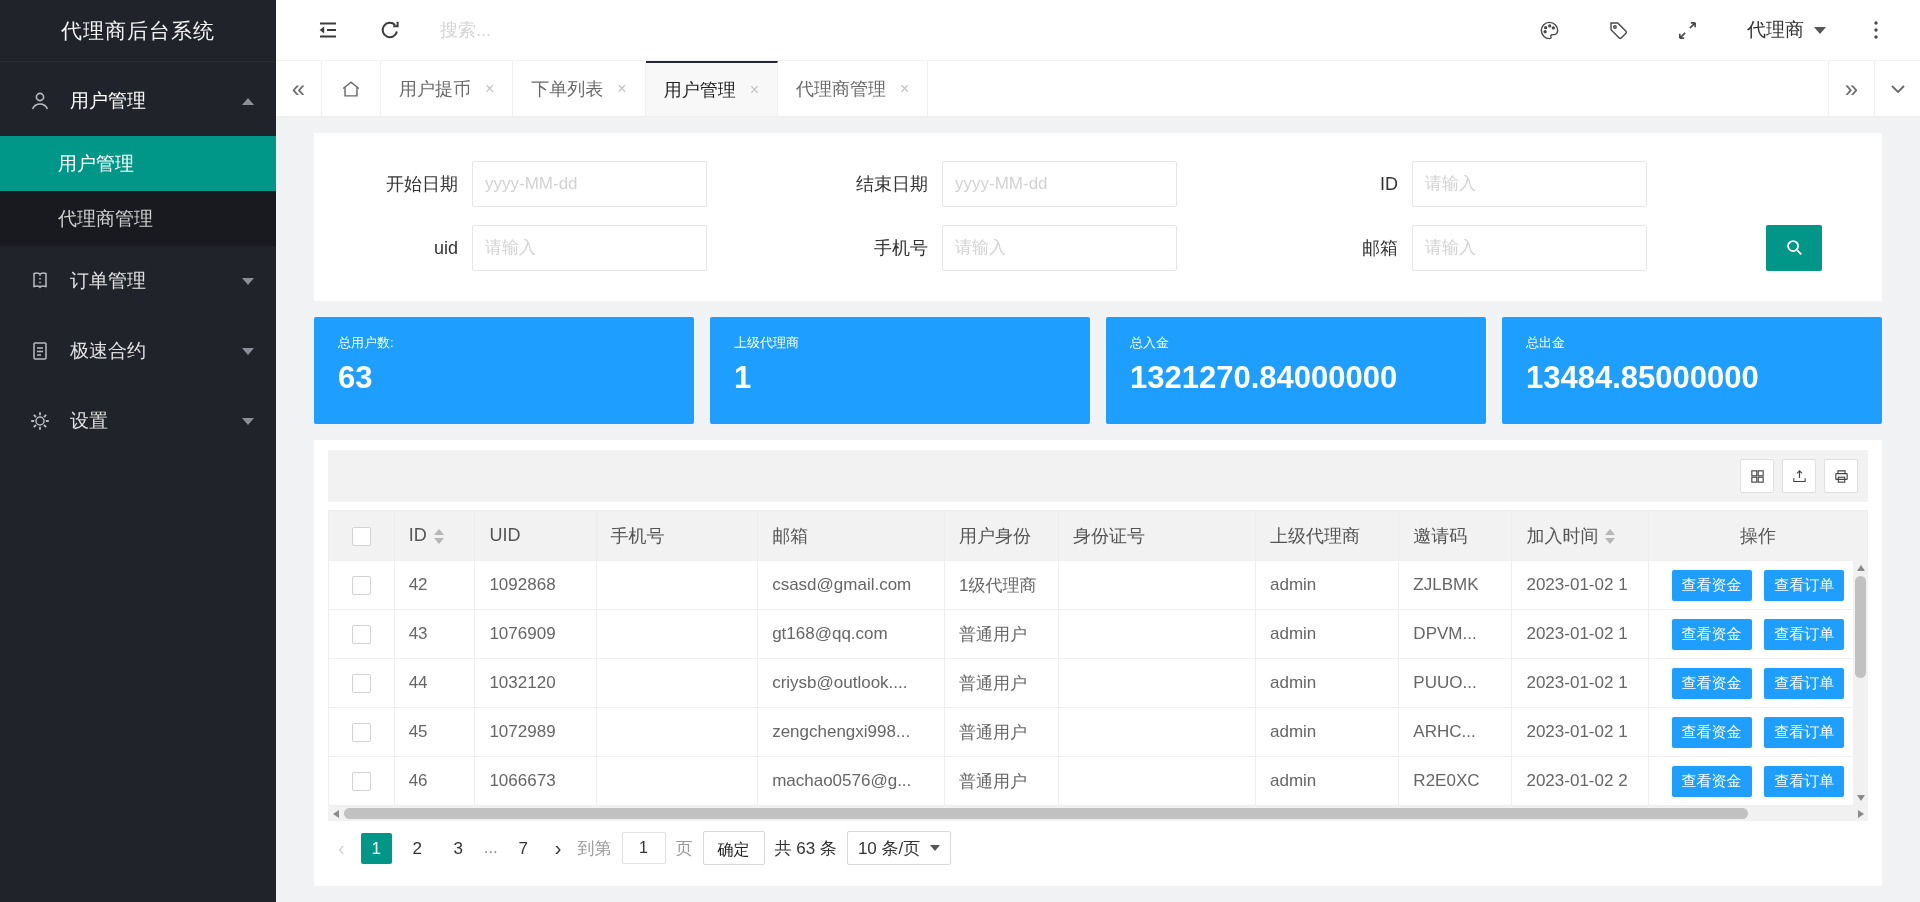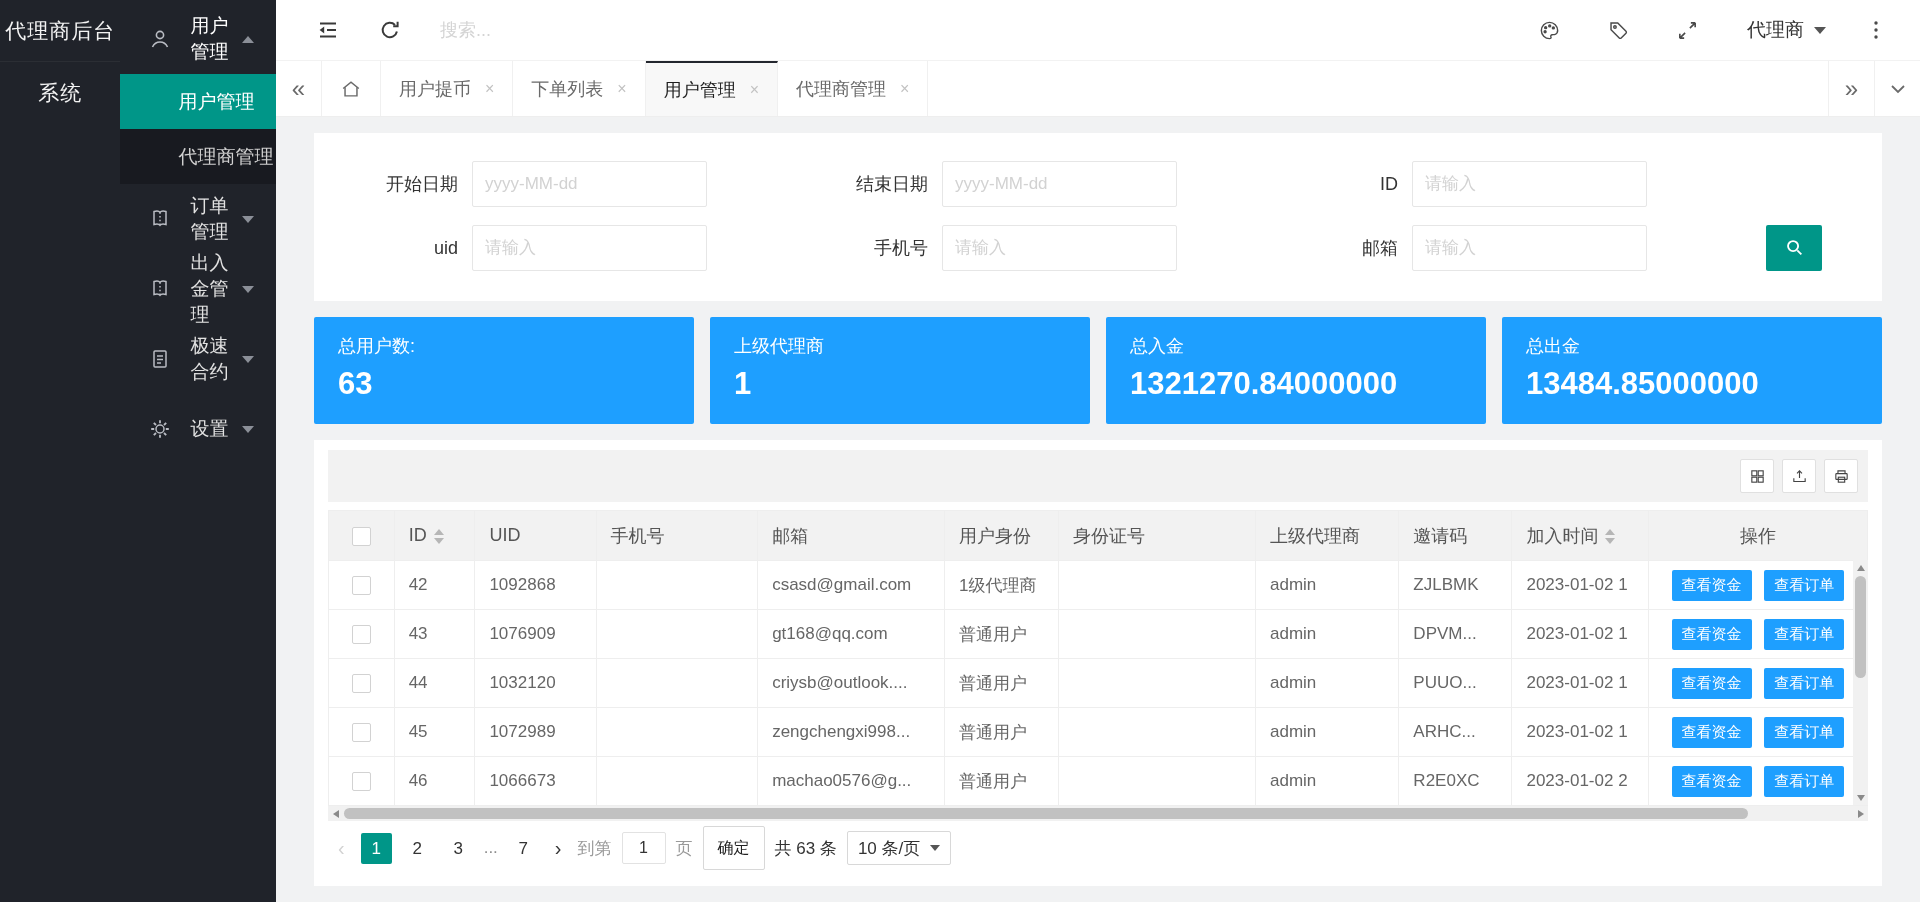--- a/index.html
+++ b/index.html
@@ -1,21 +1,21 @@
 <!DOCTYPE html>
 <html><head>
 <meta charset="utf-8">
 <style>
   * { margin:0; padding:0; box-sizing:border-box; }
   html,body { width:1920px; height:902px; overflow:hidden; }
   body { font-family:"Liberation Sans","DejaVu Sans",sans-serif; background:#f1f2f3; color:#333; }
   .app { display:flex; width:1920px; height:902px; }
 
   
-  .sidebar { width:276px; flex:0 0 276px; background:#20232a; color:#e8e8e8; display:flex; flex-direction:row; }
+  .sidebar { width:276px; flex:0 0 276px; background:#20232a; color:#e8e8e8; display:flex; flex-direction:column; }
   .side-title { height:62px; line-height:62px; text-align:center; font-size:21px; color:#f3f3f3; letter-spacing:1px; border-bottom:1px solid rgba(255,255,255,.05); }
   .menu { padding-top:4px; }
   .menu-item { height:70px; display:flex; align-items:center; padding:0 22px 0 28px; font-size:19px; color:#e2e2e2; cursor:pointer; }
   .menu-item .mi-icon { width:24px; height:24px; margin-right:18px; color:#b9bcc3; flex:0 0 24px; }
   .menu-item .mi-icon svg { width:24px; height:24px; display:block; }
   .menu-item.open { color:#ffffff; }
   .caret-down { margin-left:auto; width:0; height:0; border-left:6px solid transparent; border-right:6px solid transparent; border-top:7px solid #8b8f98; }
   .caret-up   { margin-left:auto; width:0; height:0; border-left:6px solid transparent; border-right:6px solid transparent; border-bottom:7px solid #8b8f98; }
   .submenu { background:#1a1c22; }
   .submenu-item { height:55px; display:flex; align-items:center; padding-left:58px; font-size:19px; color:#cfcfcf; cursor:pointer; }
@@ -62,21 +62,21 @@
   .f-group { display:flex; align-items:center; width:470px; }
   .f-label { width:130px; text-align:right; padding-right:14px; font-size:18px; color:#333; }
   .f-input { width:235px; height:46px; border:1px solid #e6e6e6; border-radius:2px; padding:0 12px; font-size:17px; color:#333; outline:none; }
   .f-input::placeholder { color:#d2d2d2; }
   .search-btn { width:56px; height:46px; background:#009688; border:none; border-radius:2px; display:flex; align-items:center; justify-content:center; cursor:pointer; margin-left:14px; }
   .search-btn svg { width:22px; height:22px; }
 
   
   .stats { display:flex; gap:16px; margin-top:16px; }
   .stat-card { flex:1; height:107px; background:#1E9FFF; border-radius:2px; color:#fff; padding:17px 24px; }
-  .stat-label { font-size:18px; }
+  .stat-label { font-size:13px; }
   .stat-value { font-size:31px; margin-top:8px;font-weight:bold; }
 
   
   .table-card { background:#fff; margin-top:16px; padding:10px 14px 0; height:446px; display:flex; flex-direction:column; }
   .tool-strip { height:52px; background:#f2f2f2; display:flex; align-items:center; justify-content:flex-end; padding:0 10px; gap:8px; flex:0 0 52px; }
   .tool-btn { width:34px; height:34px; background:#fff; border:1px solid #e0e0e0; border-radius:2px; display:flex; align-items:center; justify-content:center; color:#444; cursor:pointer; }
   .tool-btn svg { width:17px; height:17px; display:block; }
   .table-zone { position:relative; margin-top:8px; }
   table { width:100%; border-collapse:collapse; table-layout:fixed; }
   th, td { border:1px solid #eee; font-weight:400; overflow:hidden; white-space:nowrap; }
@@ -107,21 +107,21 @@
 
   
   .pager { height:54px; display:flex; align-items:center; gap:10px; font-size:17px; color:#333; padding:0 4px; flex:0 0 54px; }
   .pg-arrow { color:#d2d2d2; font-size:20px; padding:0 6px; }
   .pg-arrow.on { color:#333; cursor:pointer; }
   .pg-num { min-width:31px; height:31px; line-height:31px; text-align:center; cursor:pointer; border-radius:2px; }
   .pg-num.active { background:#009688; color:#fff; }
   .pg-dots { color:#8d8d8d; }
   .pg-gray { color:#9a9a9a; }
   .pg-input { width:44px; height:32px; border:1px solid #e2e2e2; border-radius:2px; text-align:center; font-size:16px; color:#333; outline:none; }
-  .pg-btn { height:44px; padding:8px 14px; background:#fff; border:1px solid #d8d8d8; border-radius:2px; font-size:16px; color:#222; cursor:pointer; }
+  .pg-btn { height:34px; padding:8px 14px; background:#fff; border:1px solid #d8d8d8; border-radius:2px; font-size:16px; color:#222; cursor:pointer; }
   .pg-size { display:flex; align-items:center; gap:10px; border:1px solid #d8d8d8; border-radius:2px; height:34px; padding:0 10px; cursor:pointer; }
   .pg-size .s-caret { width:0; height:0; border-left:5px solid transparent; border-right:5px solid transparent; border-top:6px solid #555; }
 </style>
 </head>
 <body>
 
 <div class="app">
 
   <aside class="sidebar">
     <div class="side-title">代理商后台系统</div>
@@ -152,30 +152,20 @@
         <span class="mi-icon">
           <svg viewBox="0 0 24 24" fill="none" stroke="currentColor" stroke-width="1.5">
               <path d="M6 4.5c3-1 5-.5 6 .8 1-1.3 3-1.8 6-.8v13c-3-1-5-.5-6 .8-1-1.3-3-1.8-6-.8z"></path>
               <path d="M12 5.3v13" stroke-dasharray="1.5 2.2"></path>
             </svg>
         </span>
         <span>订单管理</span>
         <i class="caret-down"></i>
       </div>
 
-      <div class="menu-item">
-        <span class="mi-icon">
-          <svg viewBox="0 0 24 24" fill="none" stroke="currentColor" stroke-width="1.5">
-              <path d="M6 4.5c3-1 5-.5 6 .8 1-1.3 3-1.8 6-.8v13c-3-1-5-.5-6 .8-1-1.3-3-1.8-6-.8z"></path>
-              <path d="M12 5.3v13" stroke-dasharray="1.5 2.2"></path>
-            </svg>
-        </span>
-        <span>出入金管理</span>
-        <i class="caret-down"></i>
-      </div>
 
       <div class="menu-item">
         <span class="mi-icon">
           <svg viewBox="0 0 24 24" fill="none" stroke="currentColor" stroke-width="1.5">
               <rect x="6" y="4" width="12" height="16" rx="1"></rect>
               <path d="M9 9h6M9 12.5h6M9 16h4"></path>
             </svg>
         </span>
         <span>极速合约</span>
         <i class="caret-down"></i>

